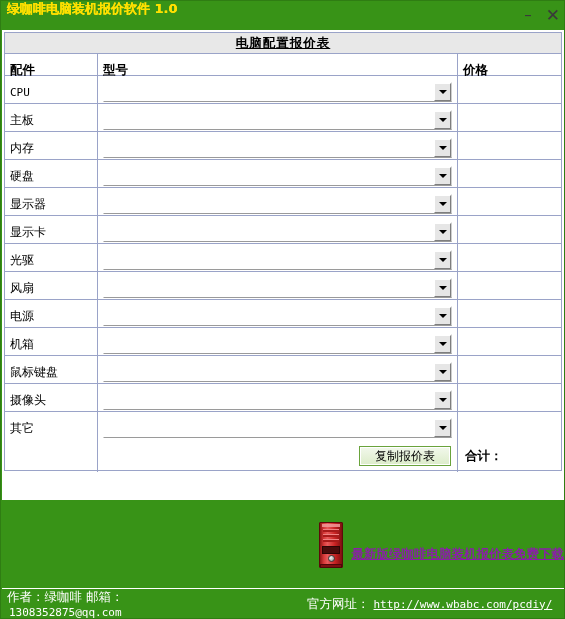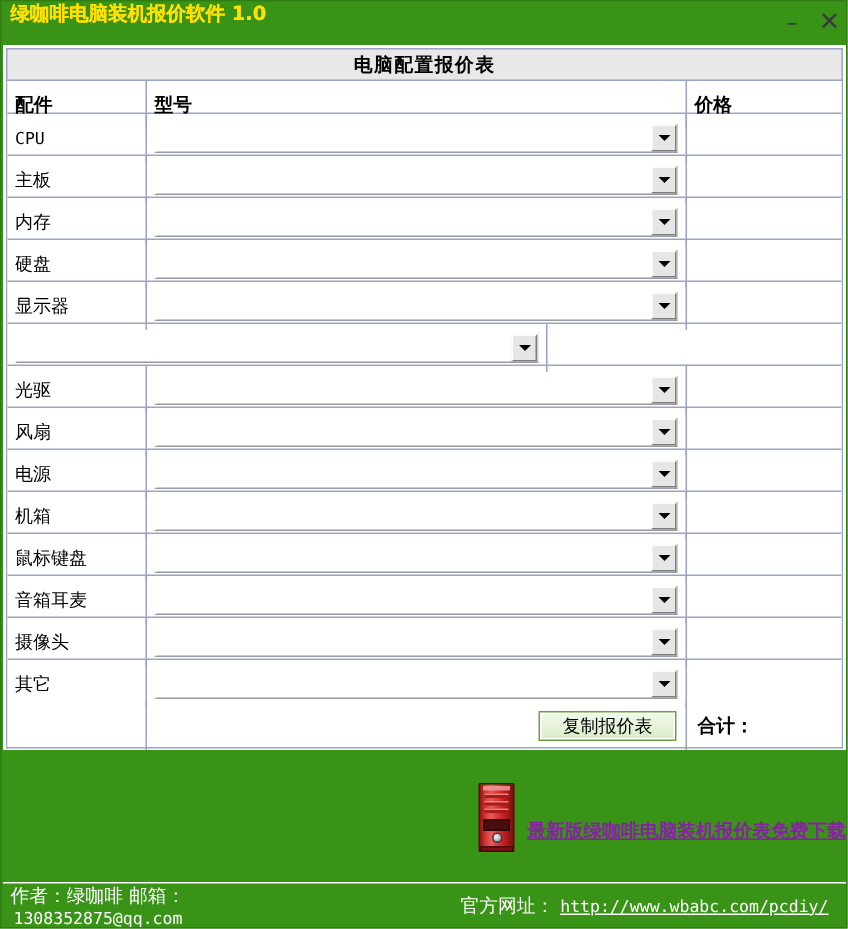--- a/index.html
+++ b/index.html
@@ -80,20 +80,21 @@
   #caption-band {
     position: relative;
     margin: 2px 2px 0 2px;
     height: 22px;
     background: #e8e8e8;
     border: 1px solid #9aa3c8;
     box-sizing: border-box;
     display: flex;
     align-items: center;
     justify-content: center;
+    text-decoration: underline;
   }
   #caption-text {
     font-size: 12.5px;
     font-weight: bold;
     color: #000000;
     letter-spacing: 1px;
   }
 
   
   #grid {
@@ -479,20 +480,23 @@
                 <div class="combo-btn">
                   <div class="combo-arrow"></div>
                 </div>
               </div>
             </div>
             <div class="cell col-price price-cell">
               <span></span>
             </div>
           </div>
           <div class="row data-row">
+            <div class="cell col-part">
+              <span class="part-label">显示卡</span>
+            </div>
             <div class="cell col-model">
               <div class="combo">
                 <span class="combo-value"></span>
                 <div class="combo-btn">
                   <div class="combo-arrow"></div>
                 </div>
               </div>
             </div>
             <div class="cell col-price price-cell">
               <span></span>
@@ -558,36 +562,20 @@
                 </div>
               </div>
             </div>
             <div class="cell col-price price-cell">
               <span></span>
             </div>
           </div>
           <div class="row data-row">
             <div class="cell col-part">
               <span class="part-label">鼠标键盘</span>
-            </div>
-            <div class="cell col-model">
-              <div class="combo">
-                <span class="combo-value"></span>
-                <div class="combo-btn">
-                  <div class="combo-arrow"></div>
-                </div>
-              </div>
-            </div>
-            <div class="cell col-price price-cell">
-              <span></span>
-            </div>
-          </div>
-          <div class="row data-row">
-            <div class="cell col-part">
-              <span class="part-label">音箱耳麦</span>
             </div>
             <div class="cell col-model">
               <div class="combo">
                 <span class="combo-value"></span>
                 <div class="combo-btn">
                   <div class="combo-arrow"></div>
                 </div>
               </div>
             </div>
             <div class="cell col-price price-cell">

